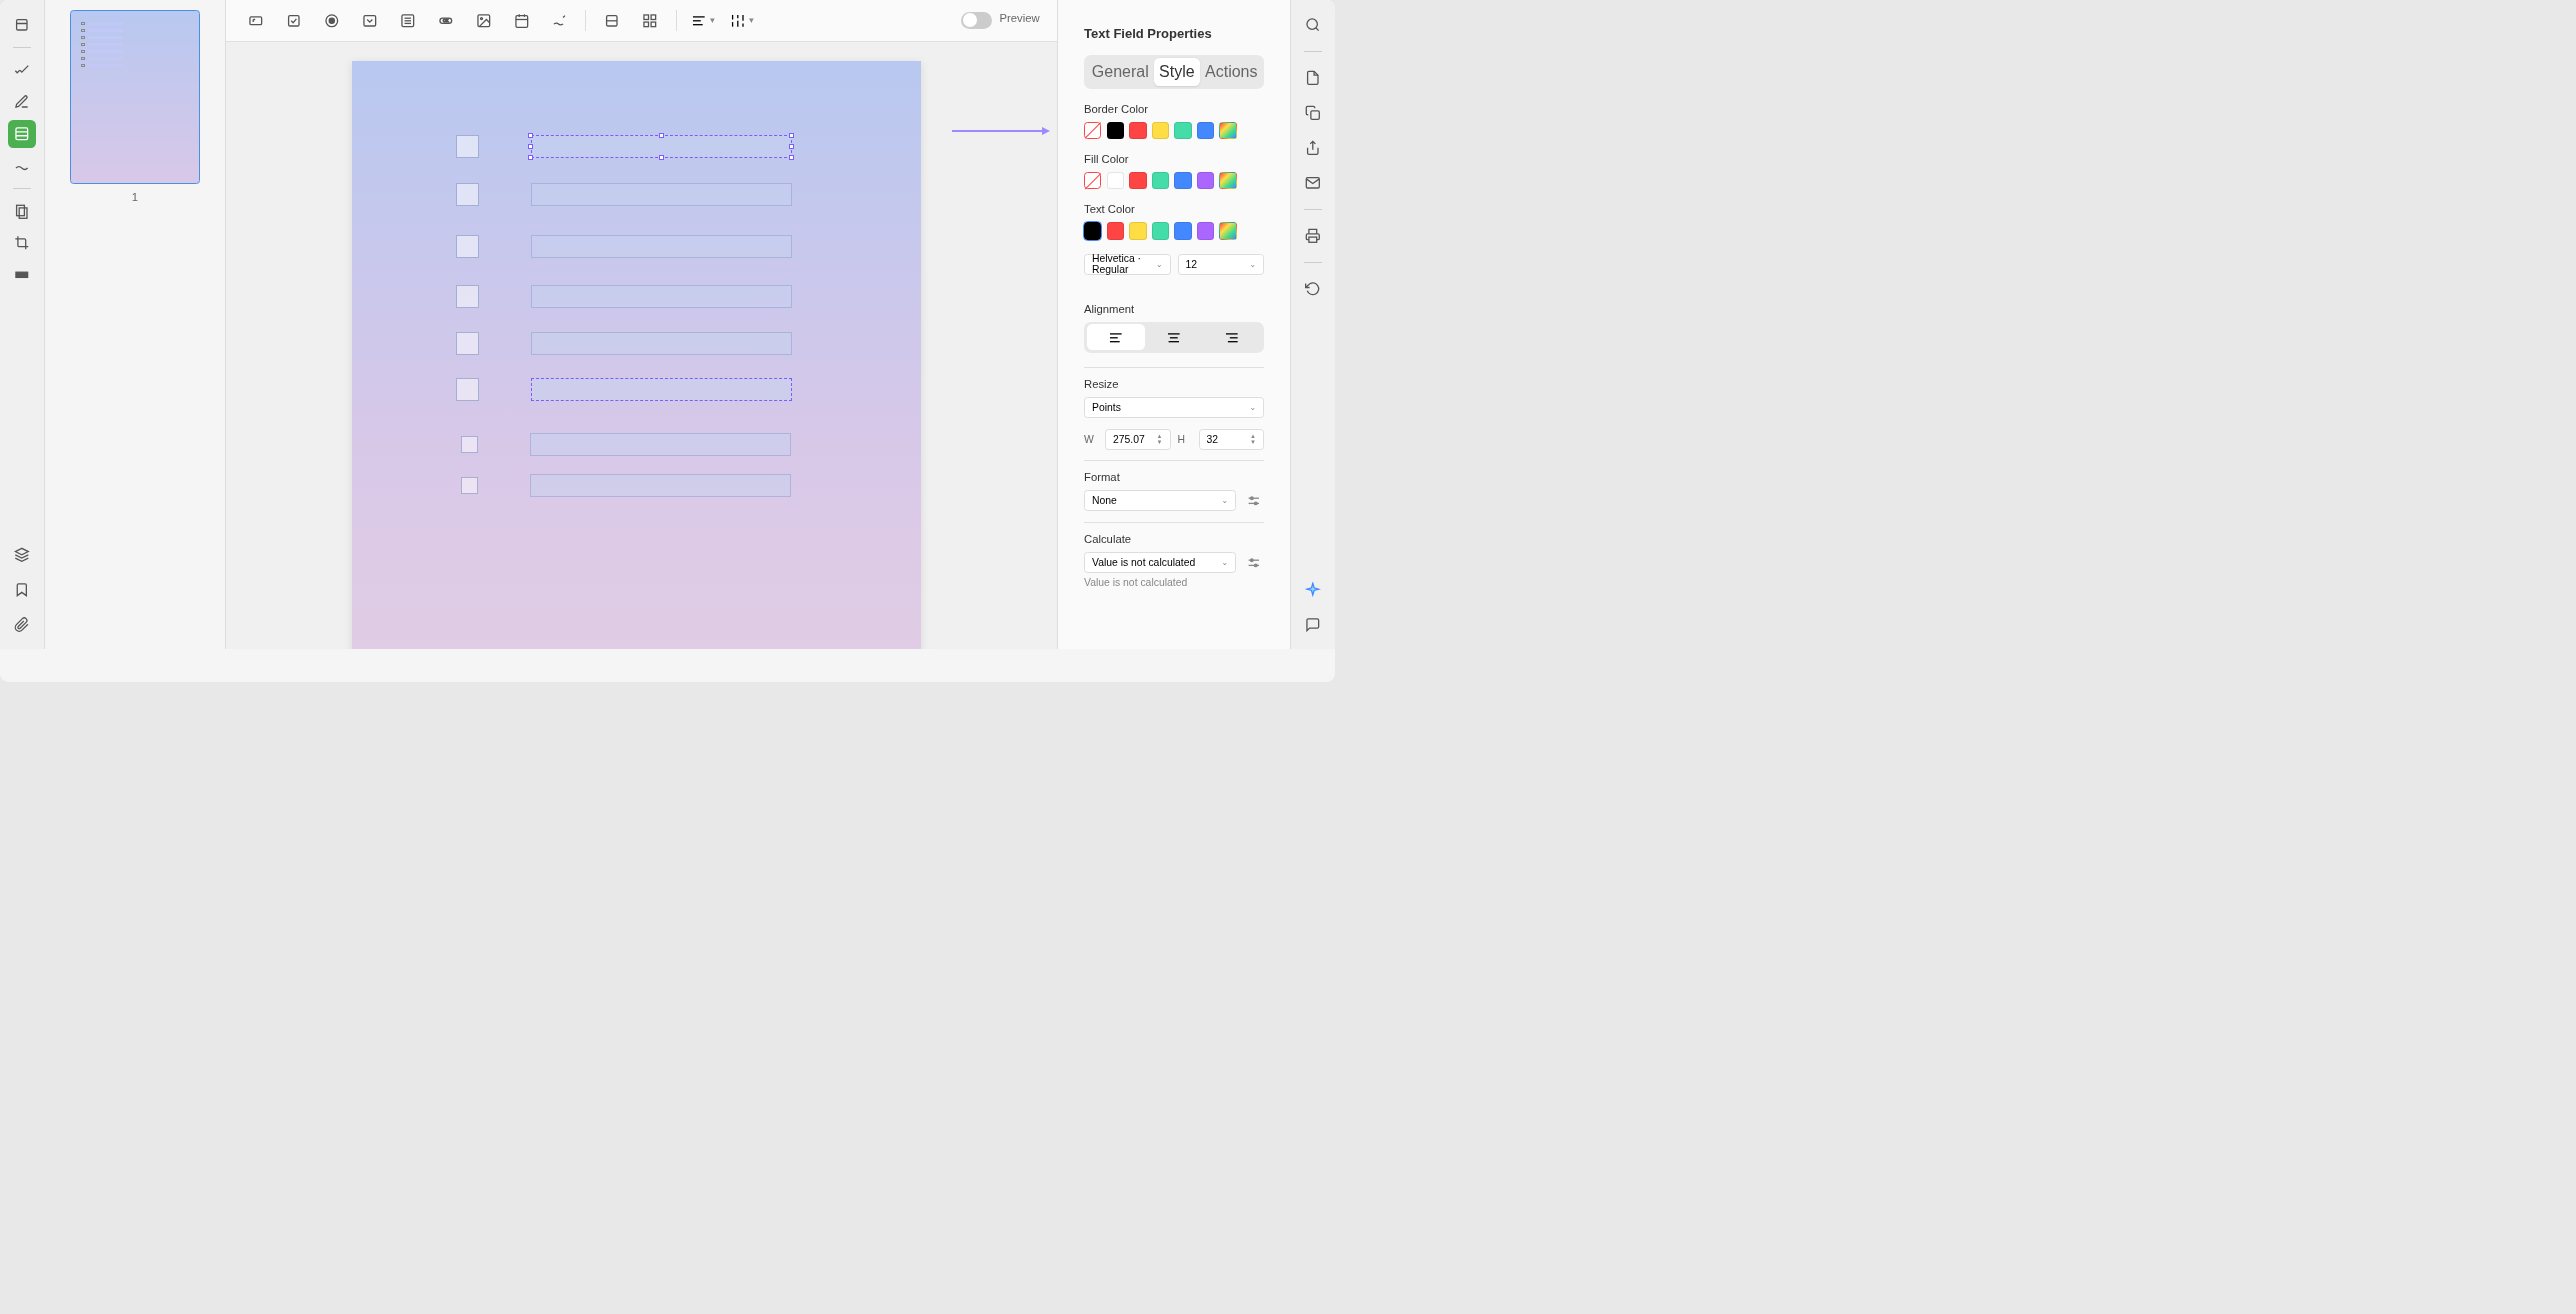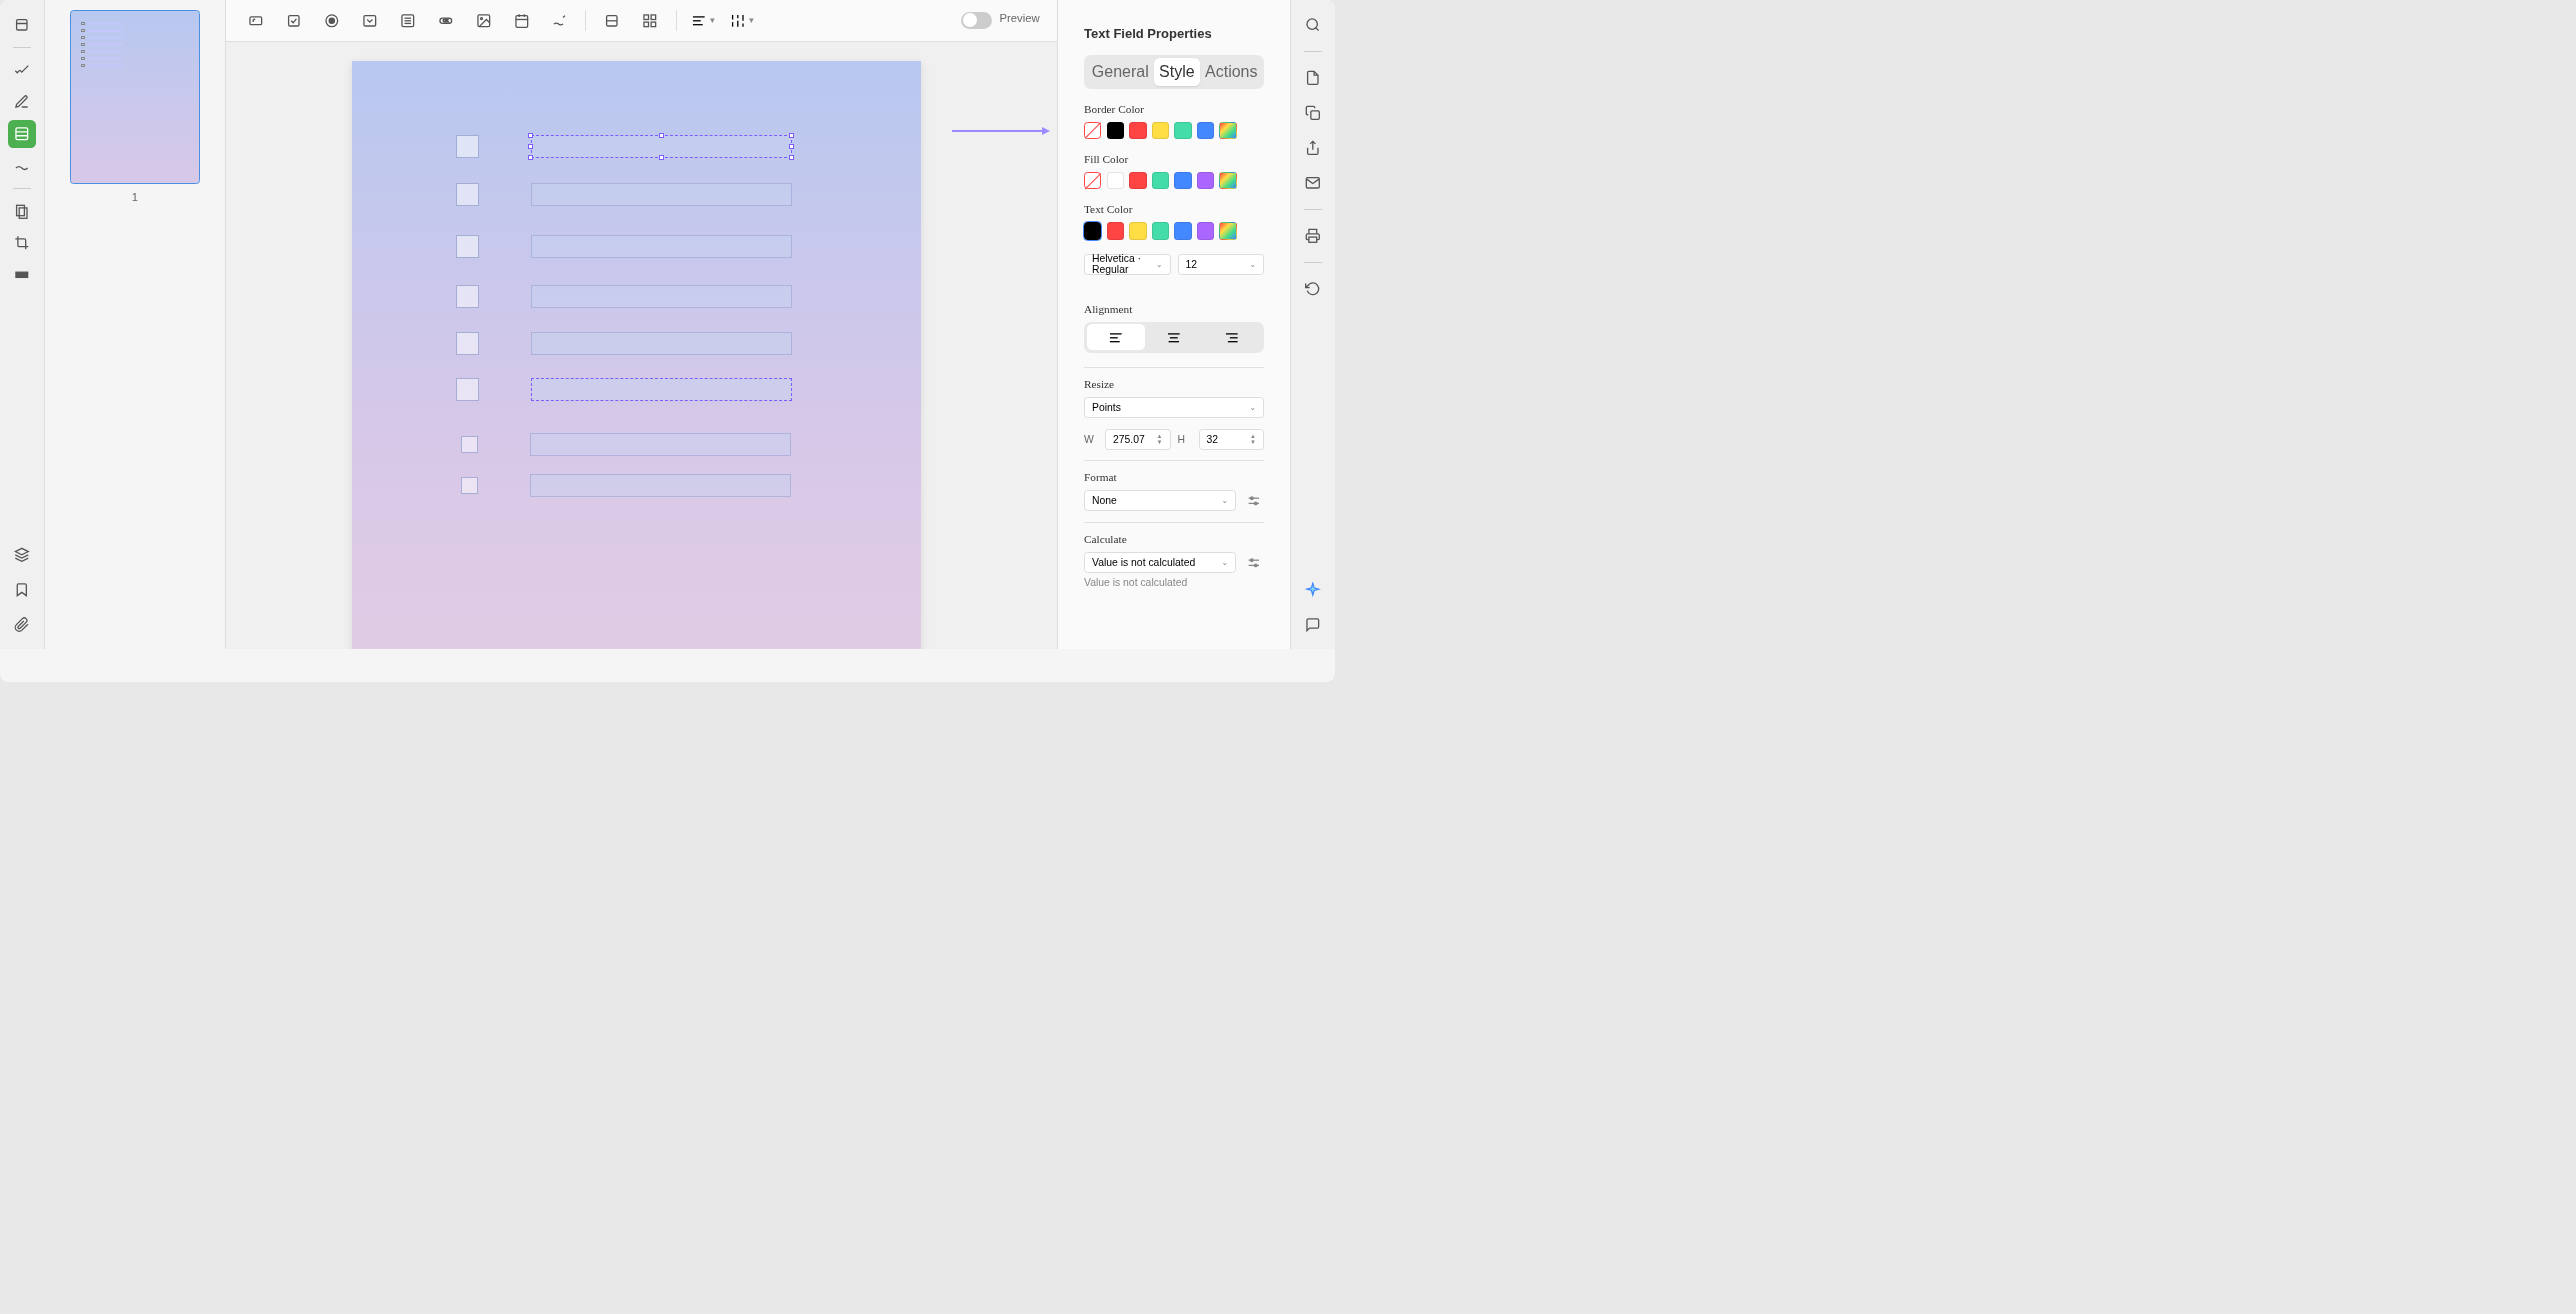--- a/index.html
+++ b/index.html
@@ -59,21 +59,21 @@
     .sel-handle { position: absolute; width: 5.2px; height: 5.2px; background: white; border: 0.9px solid #7a5cff; }
     .arrow-hint { position: absolute; top: 69px; right: -122px; width: 91px; height: 1.7px; background: #9a8cff; }
     .arrow-hint::after { content: ''; position: absolute; right: -7px; top: -3.5px; border-left: 8.7px solid #9a8cff; border-top: 4.3px solid transparent; border-bottom: 4.3px solid transparent; }
     
     
     .properties { width: 233px; background: #fafafa; border-left: 0.9px solid #ddd; padding: 26px; overflow-y: auto; font-size: 11.3px; }
     .prop-title { font-size: 13px; font-weight: 600; margin-bottom: 14px; color: #333; }
     .prop-tabs { display: flex; background: #e8e8e8; border-radius: 7px; padding: 2.6px; margin-bottom: 14px; }
     .prop-tab { flex: 1; text-align: center; padding: 5.2px; border-radius: 5.2px; cursor: pointer; font-size: 16px; color: #666; }
     .prop-tab.active { background: white; color: #333; box-shadow: 0 0.9px 1.7px rgba(0,0,0,0.1); }
-    .prop-section-label { font-size: 11.3px; color: #333; margin-bottom: 7px; margin-top: 3.5px; font-family: Liberation Serif, serif; }
+    .prop-section-label { font-size: 11.3px; color: #333; margin-bottom: 7px; margin-top: 3.5px; }
     .color-row { display: flex; gap: 5.2px; margin-bottom: 14px; }
     .color-swatch { width: 17.4px; height: 17.4px; border-radius: 3.5px; cursor: pointer; border: 0.9px solid rgba(0,0,0,0.1); }
     .color-none { background: white; position: relative; border: 0.9px solid #ff4444; }
     .color-none::after { content: ''; position: absolute; width: 140%; height: 0.9px; background: #ff4444; top: 50%; left: -20%; transform: rotate(-45deg); }
     .font-row { display: flex; gap: 7px; margin-bottom: 28px; }
     .select-box { flex: 1; height: 21px; background: white; border: 0.9px solid #ddd; border-radius: 3.5px; padding: 0 7px; display: flex; align-items: center; justify-content: space-between; font-size: 10.4px; cursor: pointer; }
     .select-small { width: 52px; }
     .align-row { display: flex; background: #e8e8e8; border-radius: 7px; padding: 2.6px; margin-bottom: 14px; }
     .align-btn { flex: 1; height: 26px; display: flex; align-items: center; justify-content: center; border-radius: 5.2px; cursor: pointer; }
     .align-btn.active { background: white; }

